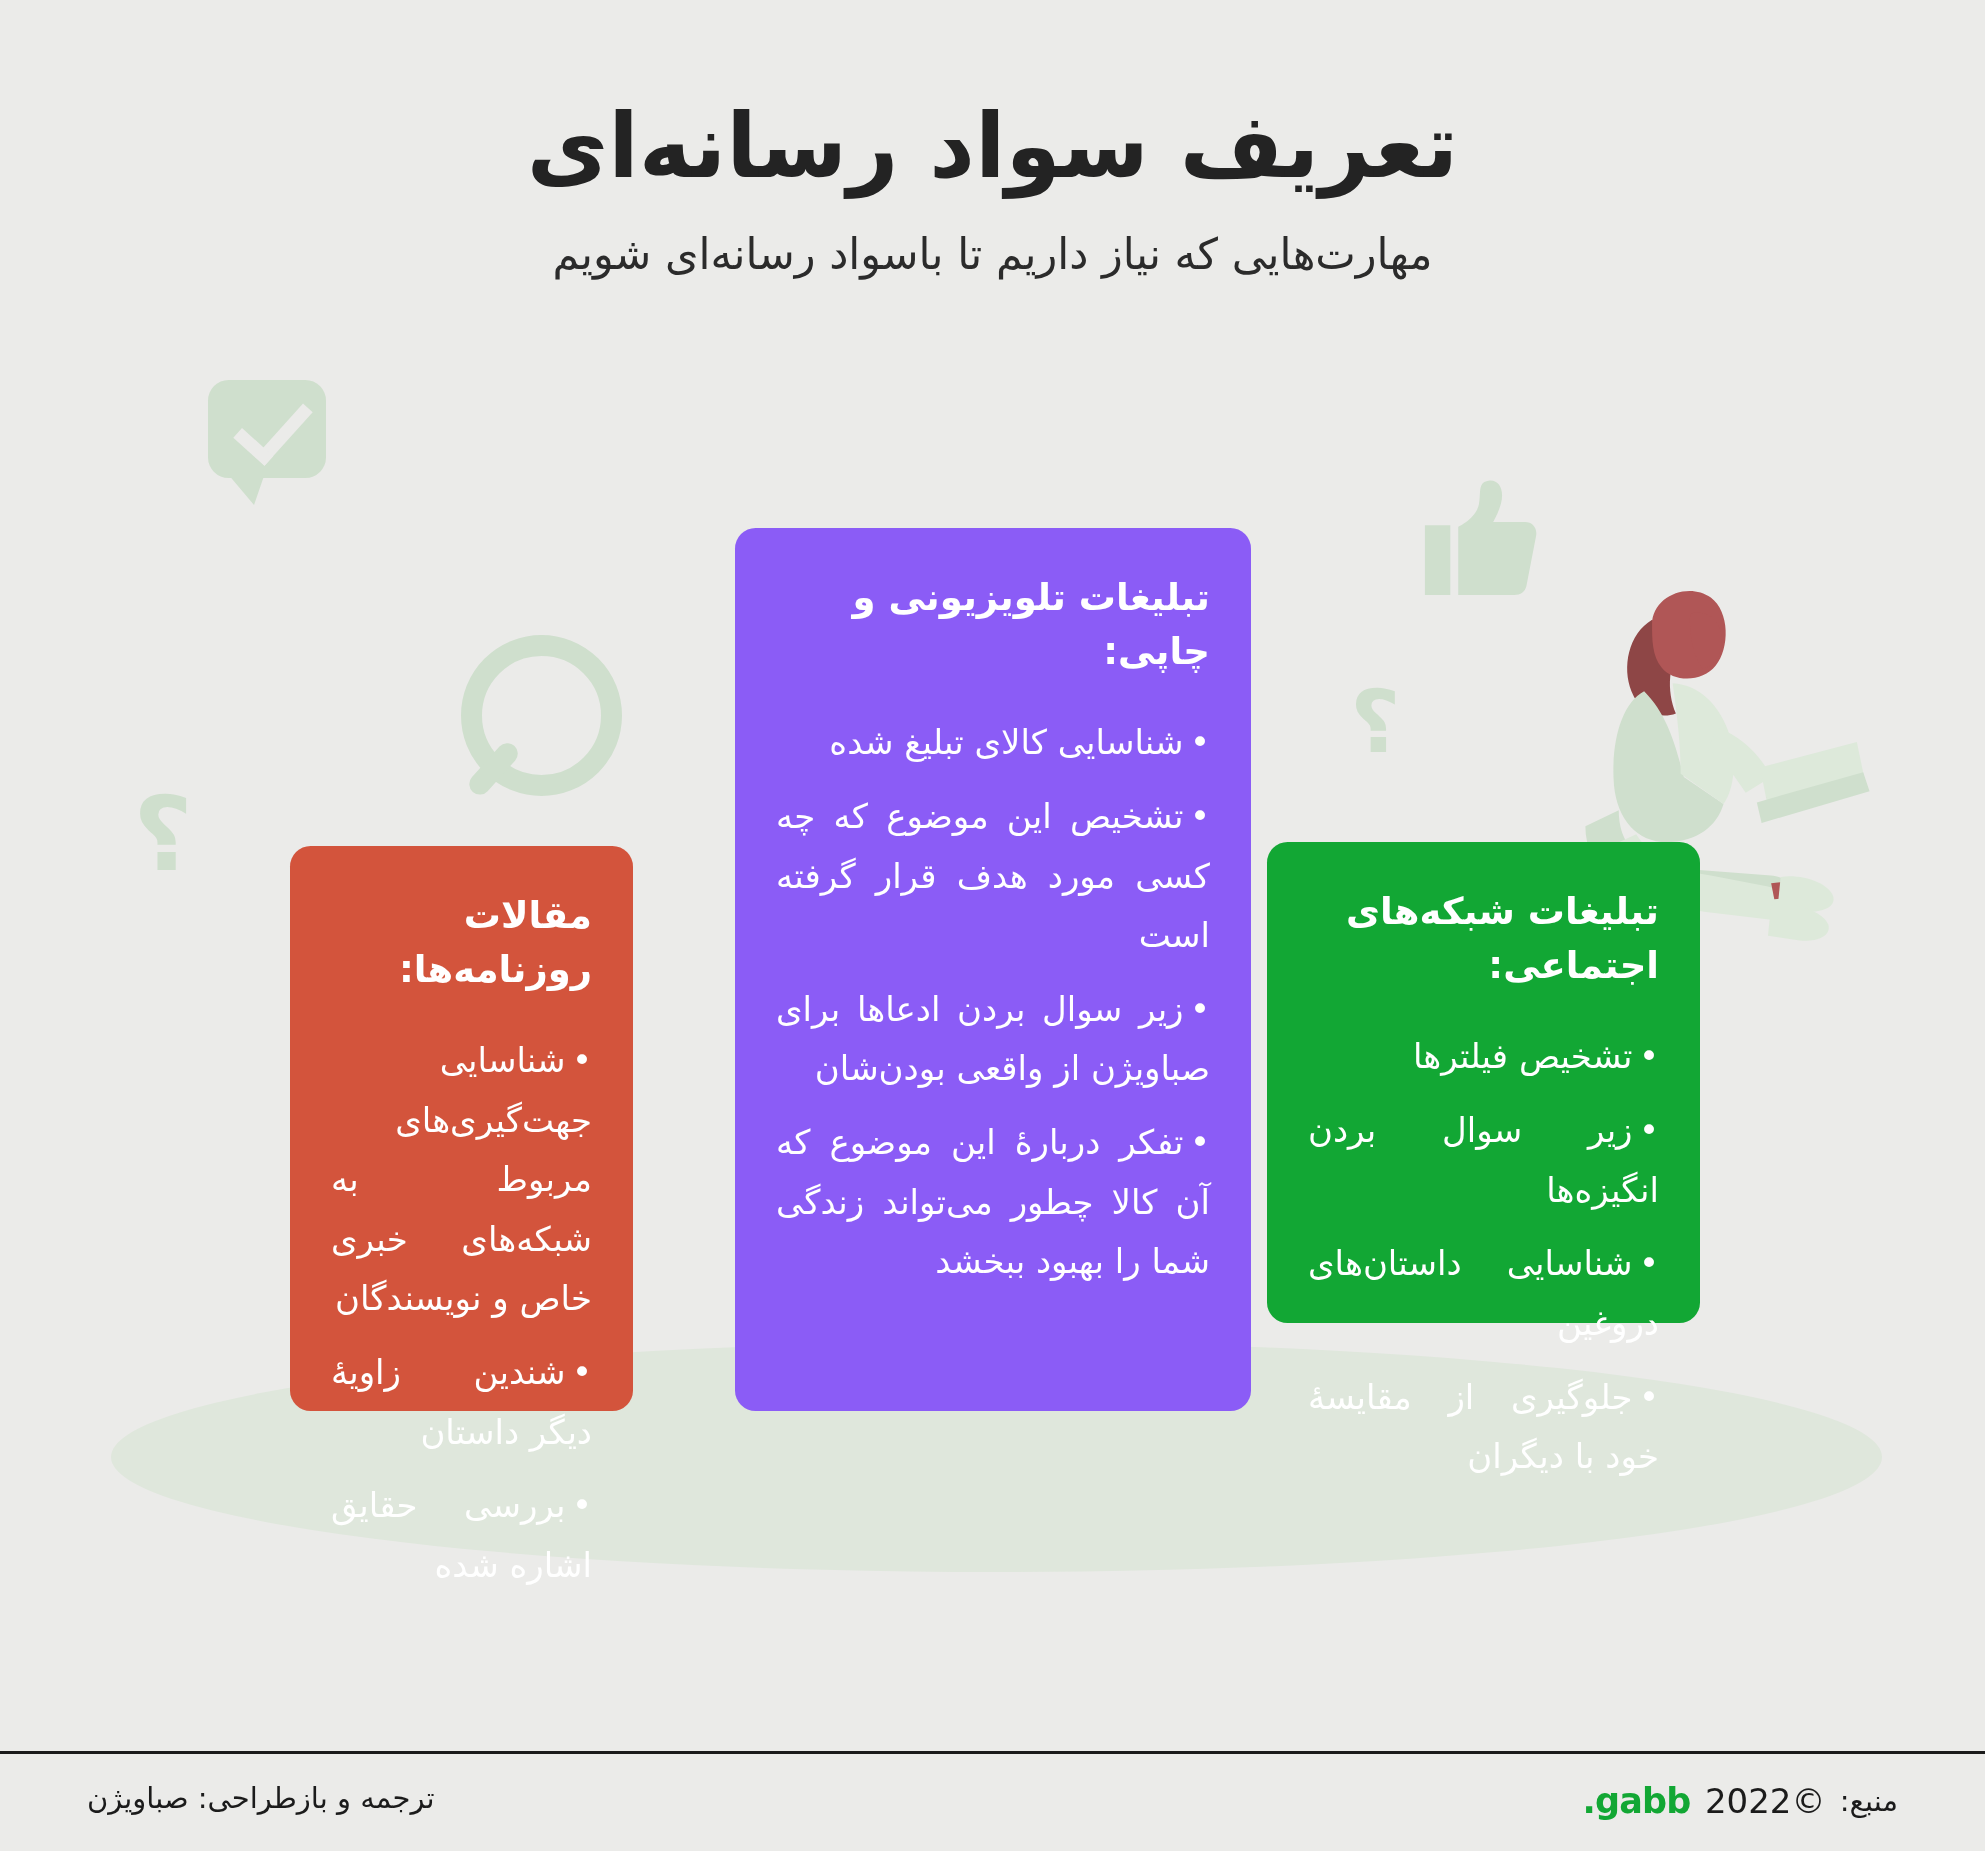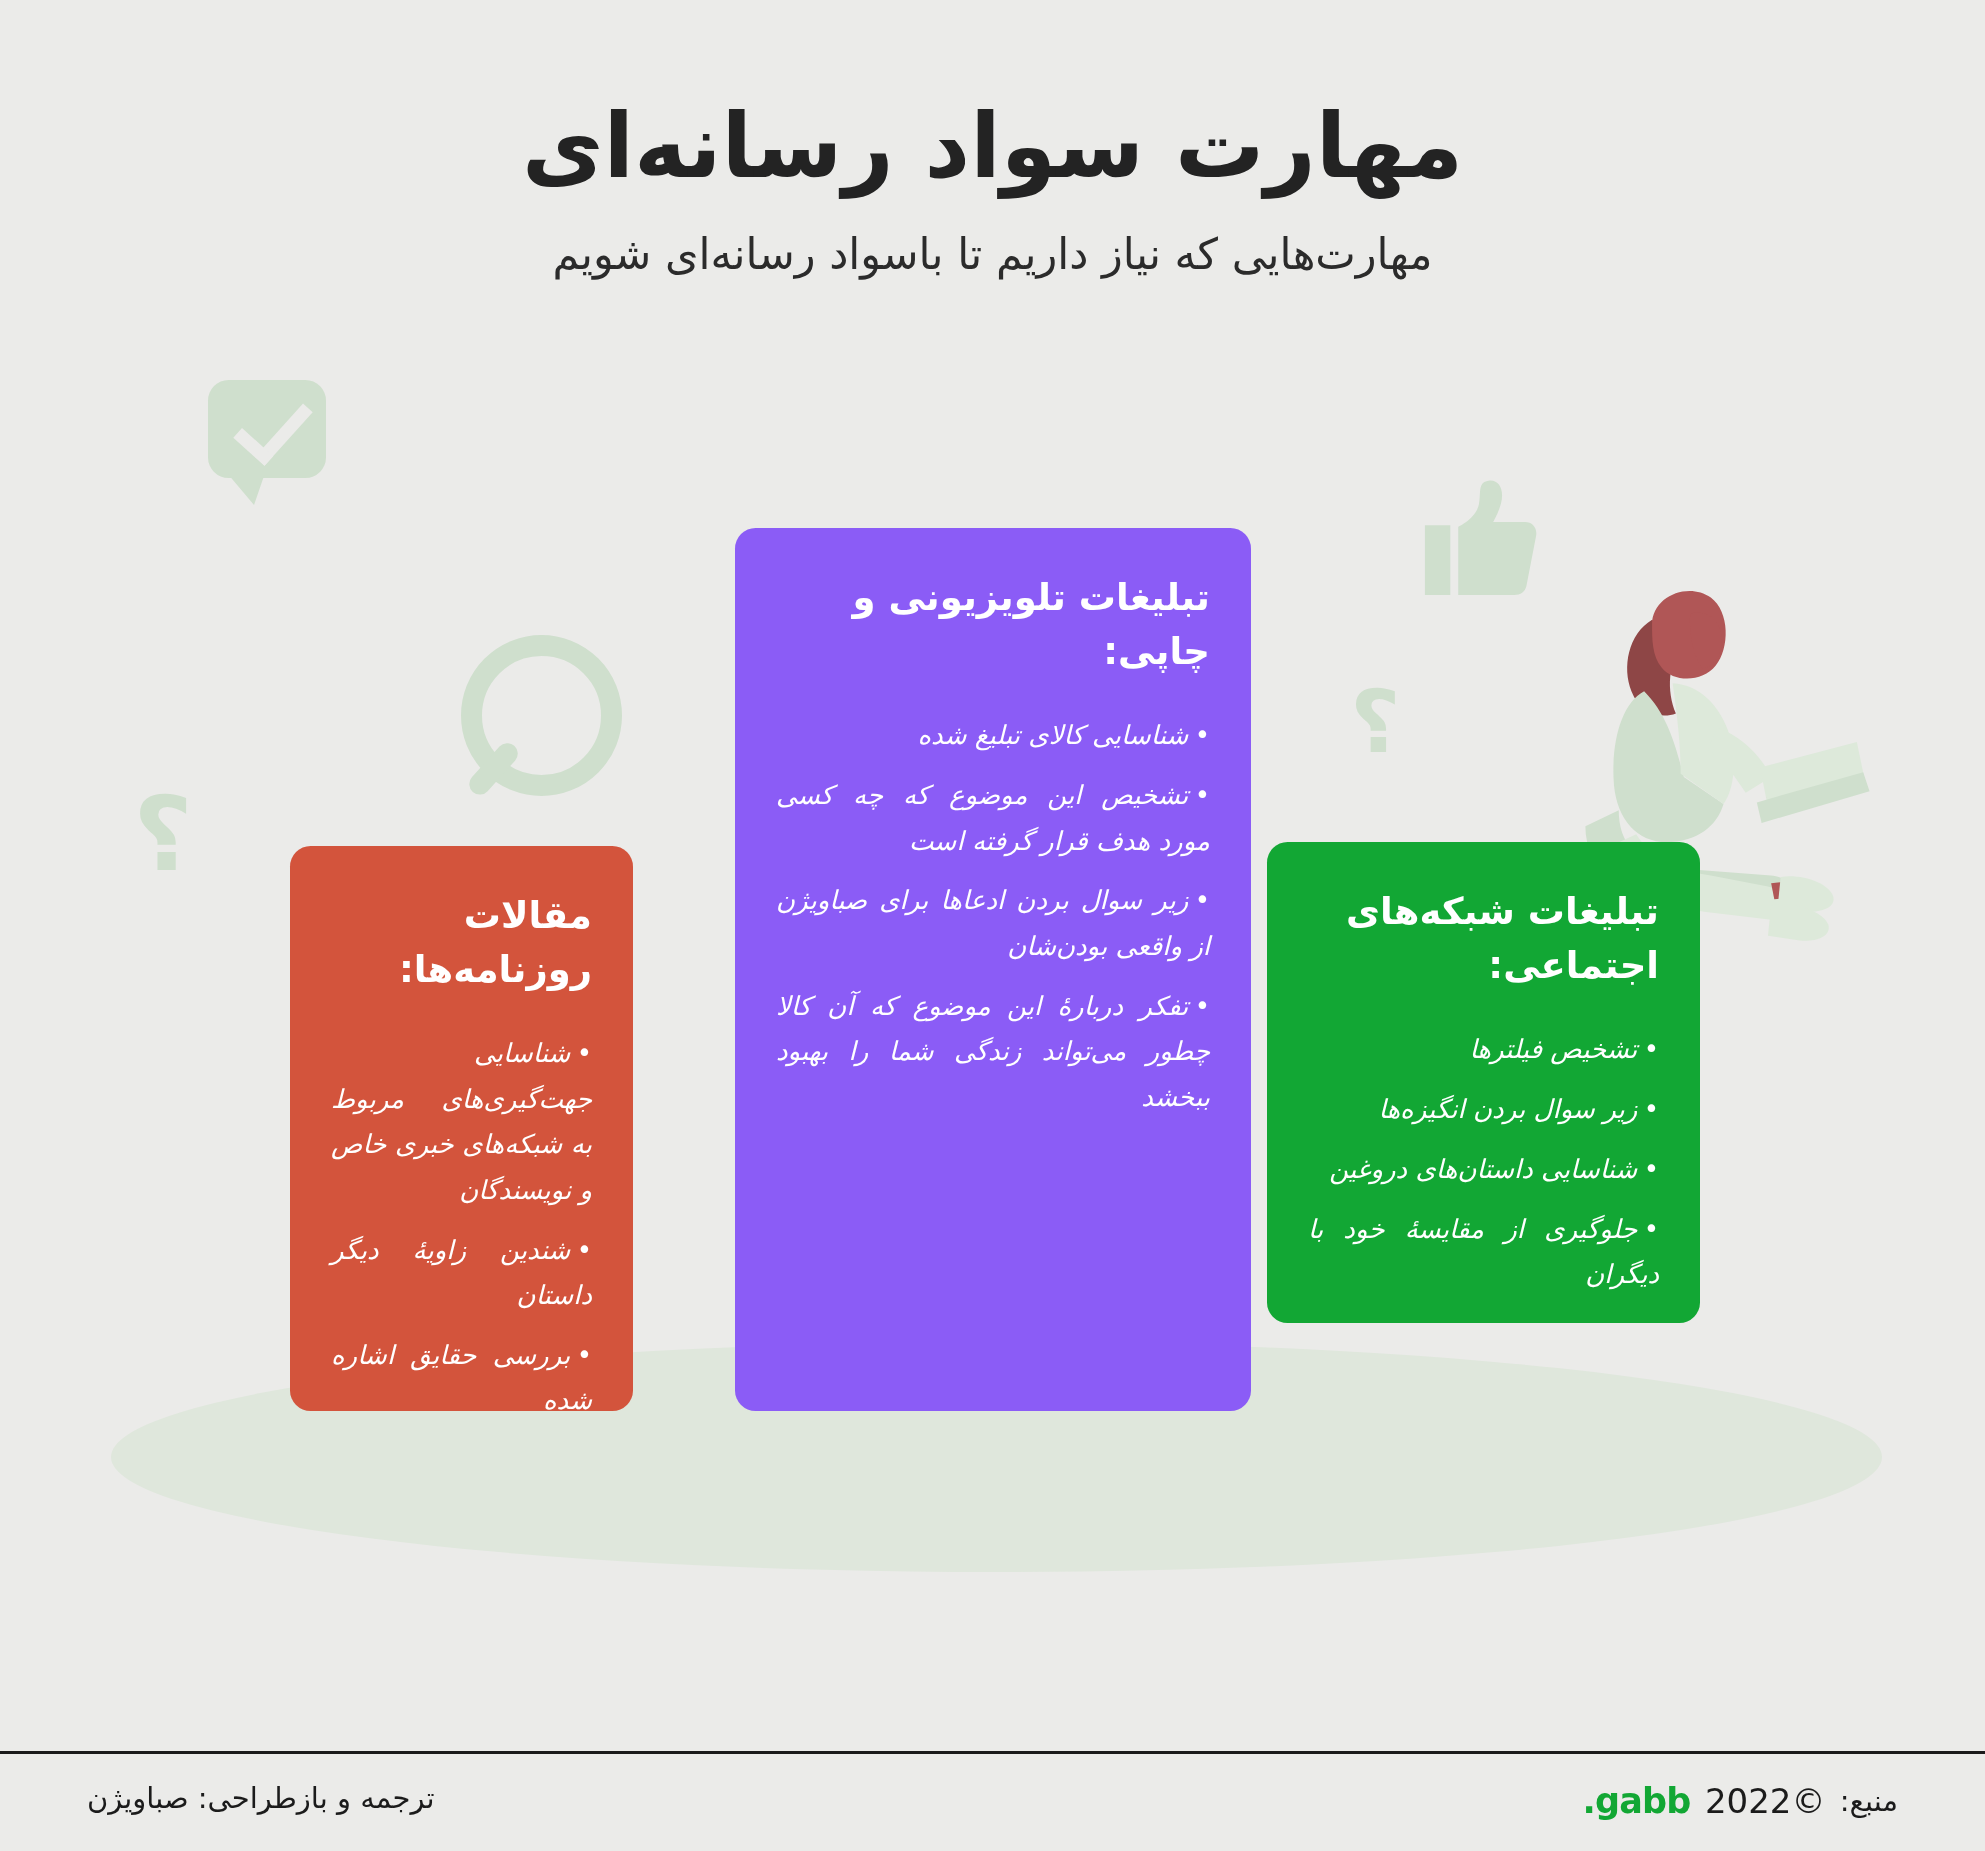--- a/index.html
+++ b/index.html
@@ -172,26 +172,25 @@
     font-weight: bold;
     line-height: 1.45;
     text-align: right;
   }
   .card ul {
     margin: 0;
     padding: 0;
     list-style: none;
   }
   .card li {
-    font-size: 26px;
+    font-size: 34px;
     line-height: 1.75;
     margin-bottom: 14.3px;
     text-align: justify;
     text-align-last: right;
-    font-style: italic;
   }
   .card li::before {
     content: "•";
     margin-left: 6.4px;
   }
 
   #card-newspaper {
     left: 290px;
     top: 846px;
     width: 343px;
@@ -258,21 +257,21 @@
     font-size: 34px;
     color: #1b1b1b;
   }
 </style>
 </head>
 <body>
 
 <div class="page">
 
   <div class="header">
-    <h1 class="title">مهارت سواد رسانه‌ای</h1>
+    <h1 class="title">تعریف سواد رسانه‌ای</h1>
     <p class="subtitle">مهارت‌هایی که نیاز داریم تا باسواد رسانه‌ای شویم</p>
   </div>
 
   <div class="ellipse"></div>
 
   <div class="deco deco-bubble">
     <div class="deco-check"></div>
   </div>
 
   <div class="deco deco-search"></div>

